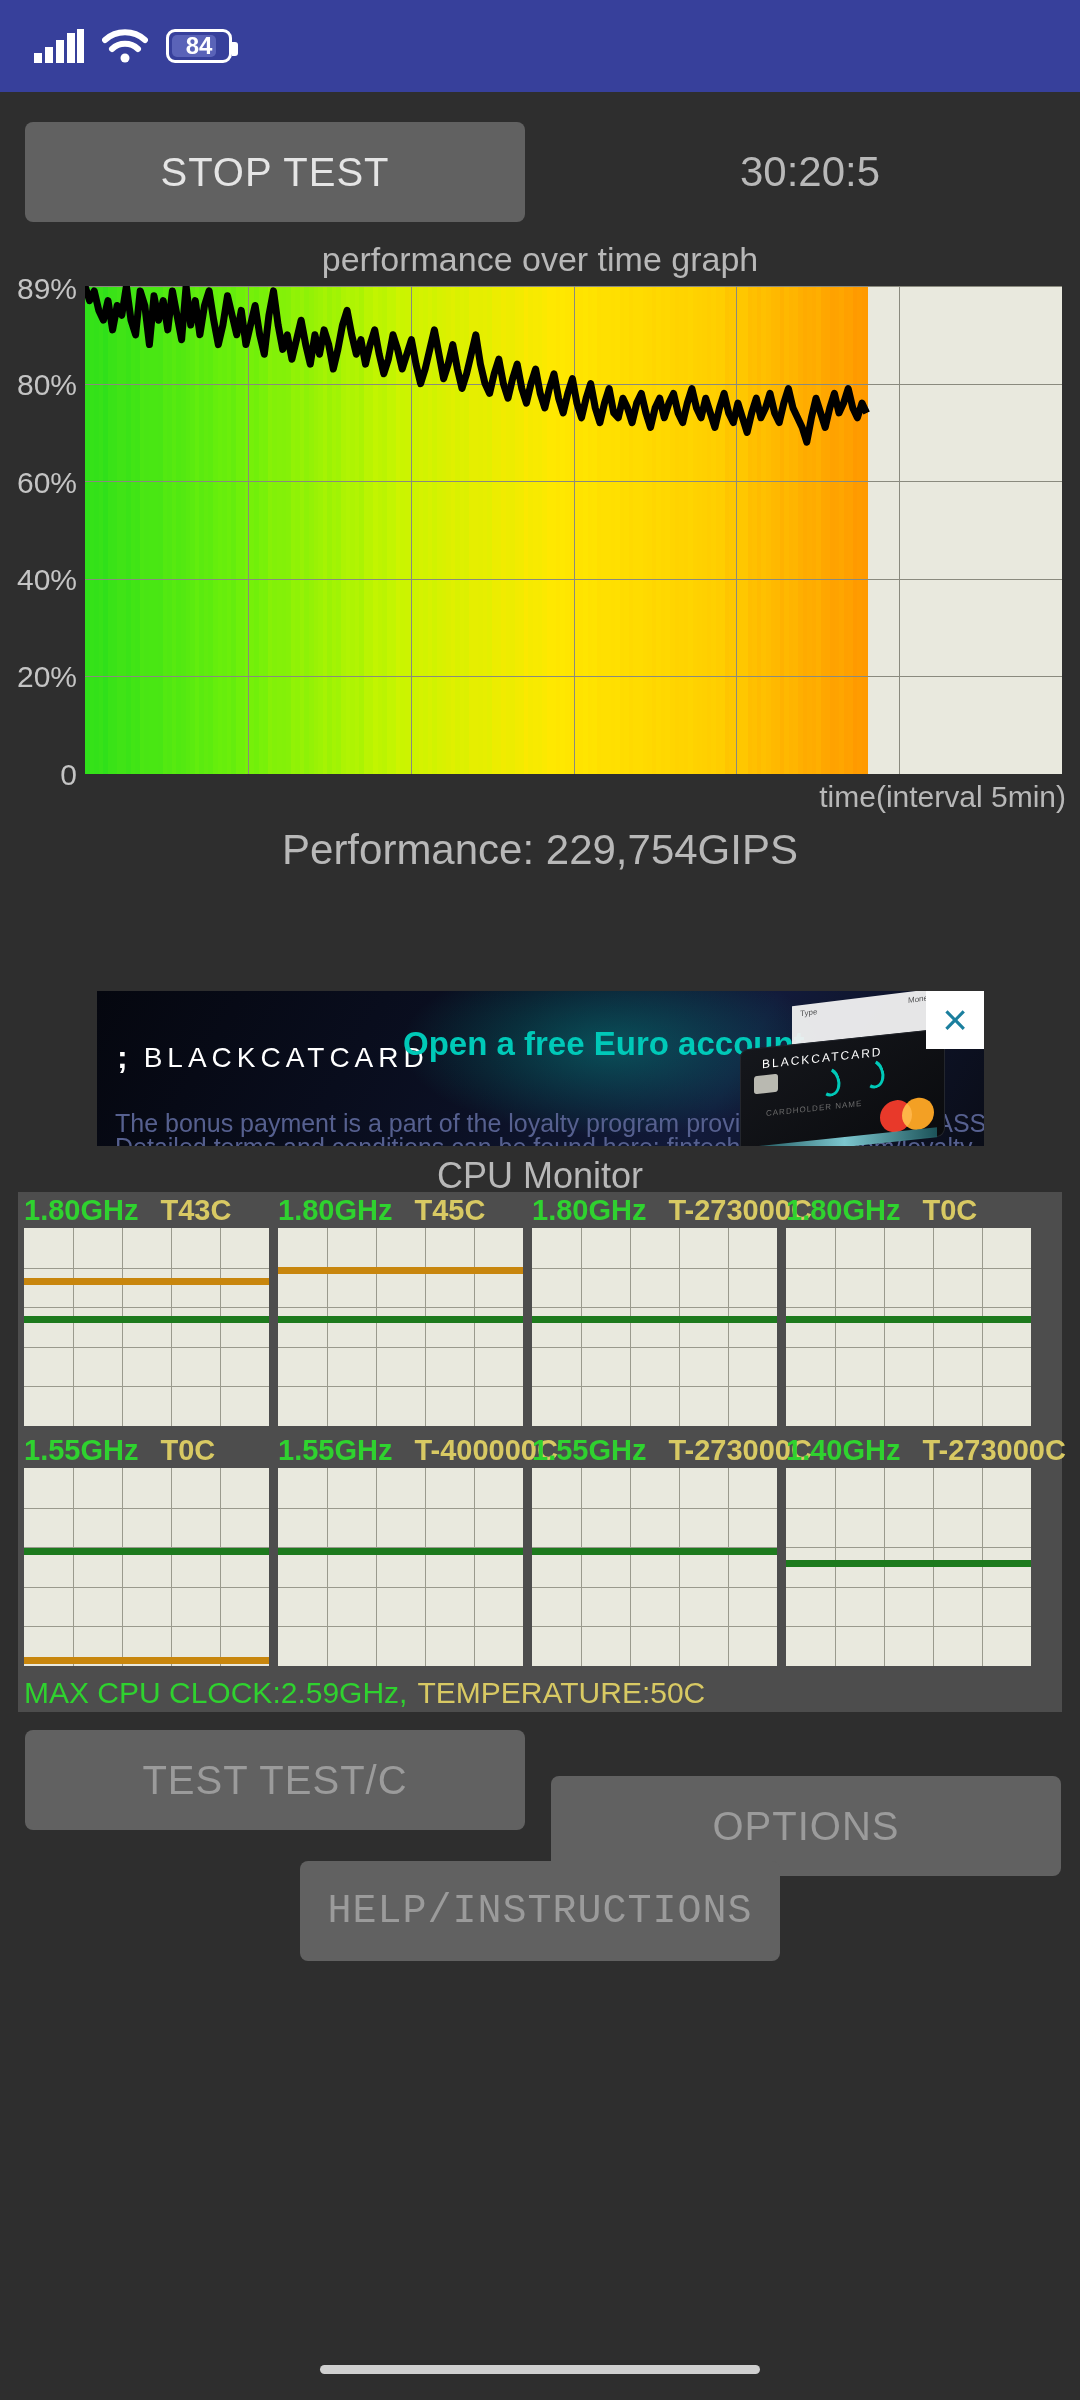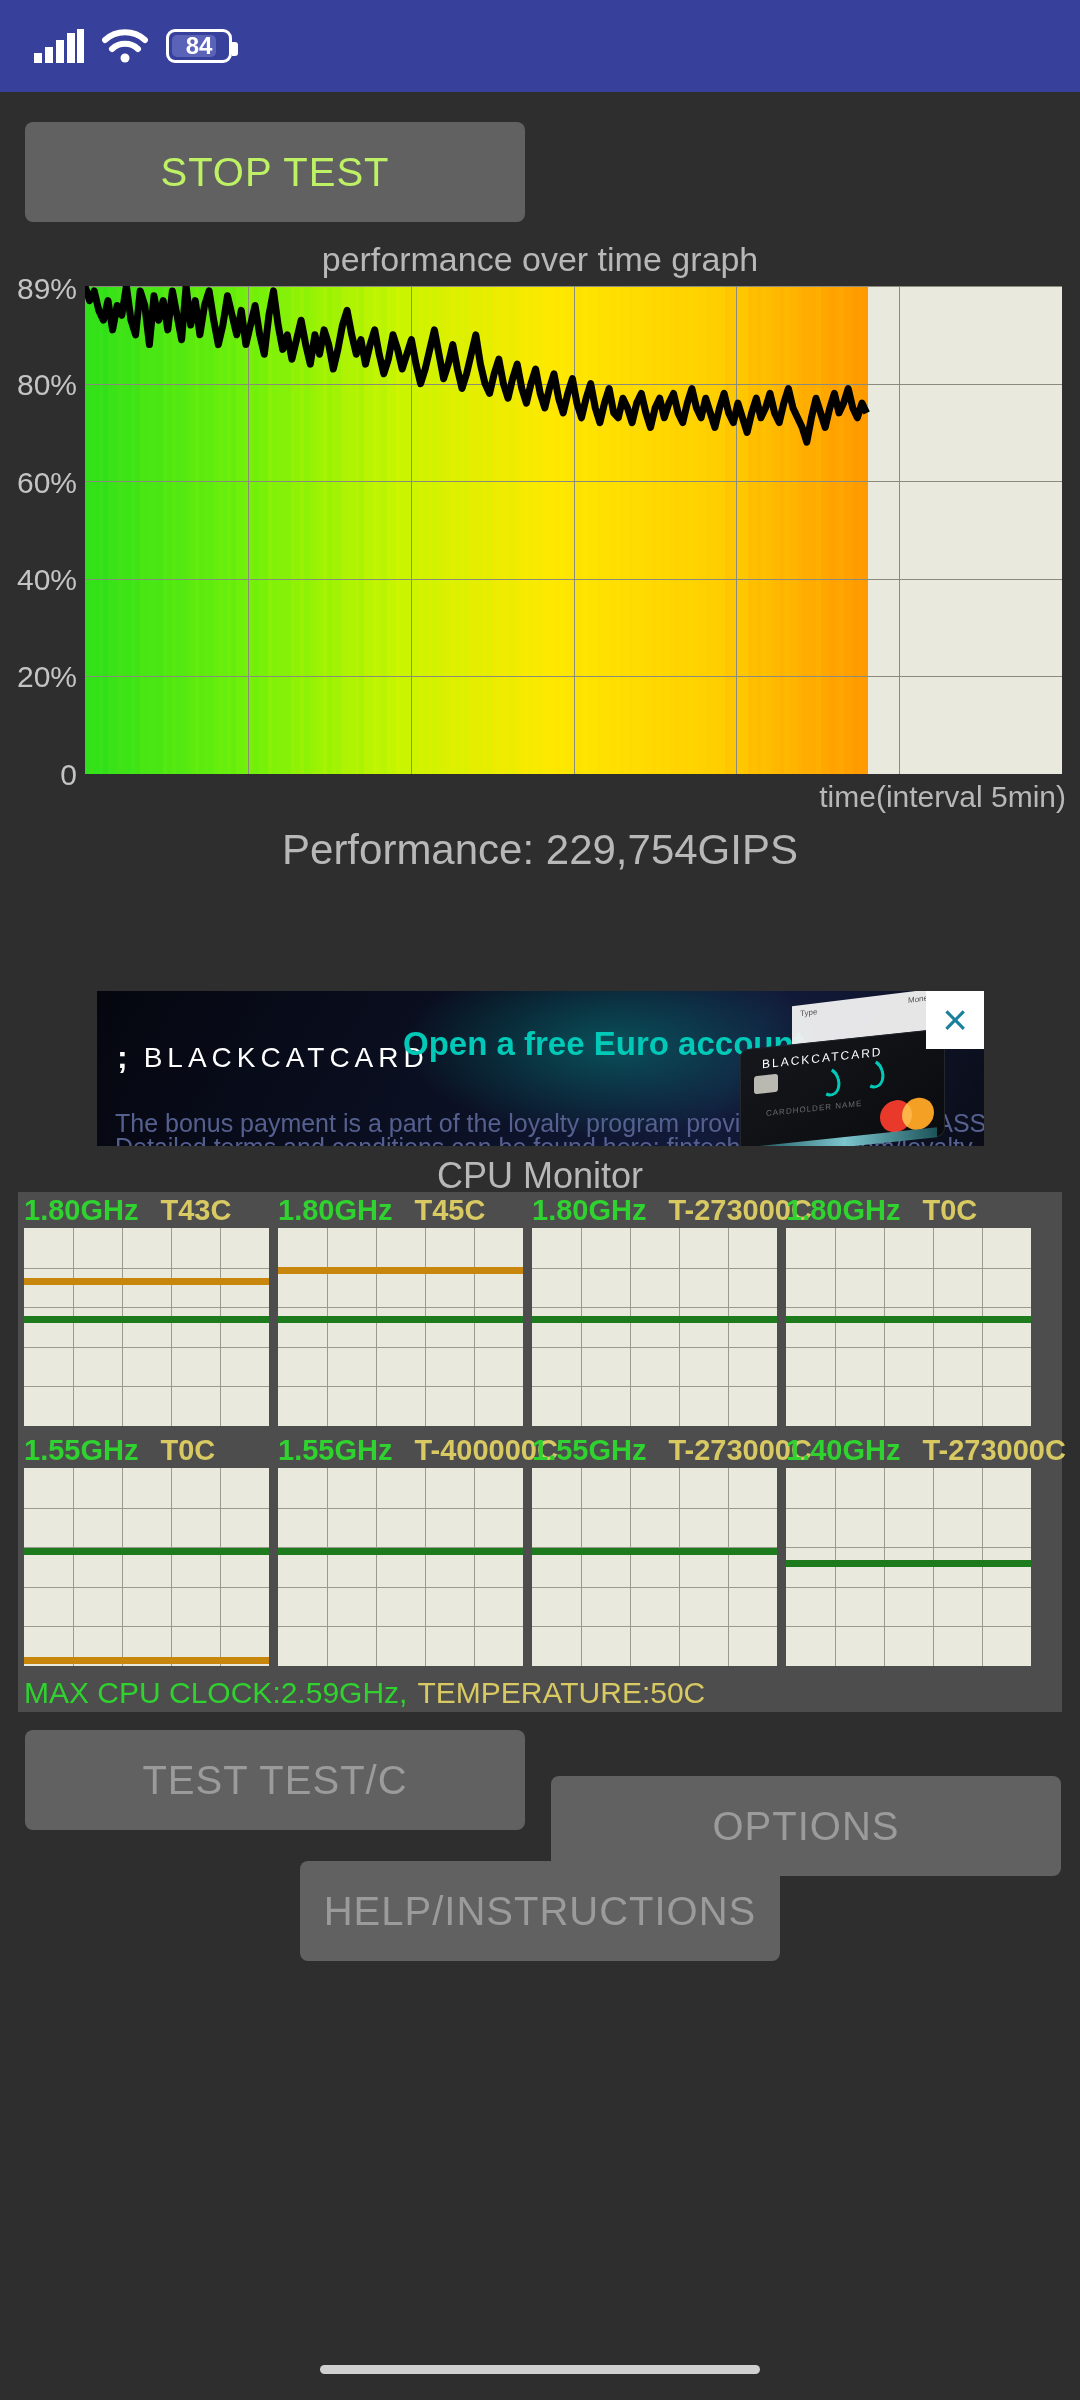--- a/index.html
+++ b/index.html
@@ -39,21 +39,21 @@
   .battery span{ position:relative; color:#fff; font-size:24px; font-weight:bold; }
 
   .dot-sep{ width:8px; height:8px; background:#fff; border-radius:50%; opacity:.9; }
 
   
   .toprow{
     position:absolute; top:122px; left:0; width:1080px; height:100px;
     display:flex; align-items:center;
   }
   .btn{
-    background:#616161; border-radius:8px; color:#bef264;
+    background:#616161; border-radius:8px; color:#e5e5e5;
     display:flex; align-items:center; justify-content:center;
     font-size:40px; letter-spacing:1px; border:none;
   }
   .btn-disabled{ color:#9b9b9b; }
   #stop-test-button{
     position:absolute; left:25px; top:0; width:500px; height:100px;
   }
   .timer{
     position:absolute; left:560px; top:0; width:500px; height:100px;
     display:flex; align-items:center; justify-content:center;
@@ -206,21 +206,21 @@
   .cpu-summary{
     position:absolute; left:6px; top:482px; height:38px;
     display:flex; align-items:center; white-space:nowrap;
   }
   .cpu-summary .s1{ color:#2fd22f; font-size:30px; }
   .cpu-summary .s2{ color:#d8c963; font-size:30px; }
 
   
   #test-java-c-button{ position:absolute; left:25px; top:1730px; width:500px; height:100px; }
   #options-button{ position:absolute; left:551px; top:1730px; width:510px; height:100px;margin-top:46px; }
-  #help-button{ position:absolute; left:300px; top:1861px; width:480px; height:100px; }
+  #help-button{ position:absolute; left:300px; top:1861px; width:480px; height:100px;font-family:Liberation Mono, monospace; }
 
   
   .navbar{
     position:absolute; left:0; bottom:0; width:1080px; height:62px;
     display:flex; align-items:center; justify-content:center;
   }
   .navbar .pill{ width:440px; height:9px; background:#cfcfcf; border-radius:5px; }
 </style>
 </head>
 <body>
@@ -245,20 +245,21 @@
     </span>
     <span class="battery">
       <span class="fill"></span>
       <span>84</span>
     </span>
   </div>
 </div>
 
 <div class="toprow">
   <button class="btn" id="stop-test-button">STOP TEST</button>
+  <div class="timer">30:20:5</div>
 </div>
 
 <div class="graph-wrap">
   <div class="graph-title">performance over time graph</div>
 
   <div class="ytick" style="top:32px">89%</div>
   <div class="ytick" style="top:128px">80%</div>
   <div class="ytick" style="top:226px">60%</div>
   <div class="ytick" style="top:323px">40%</div>
   <div class="ytick" style="top:420px">20%</div>

